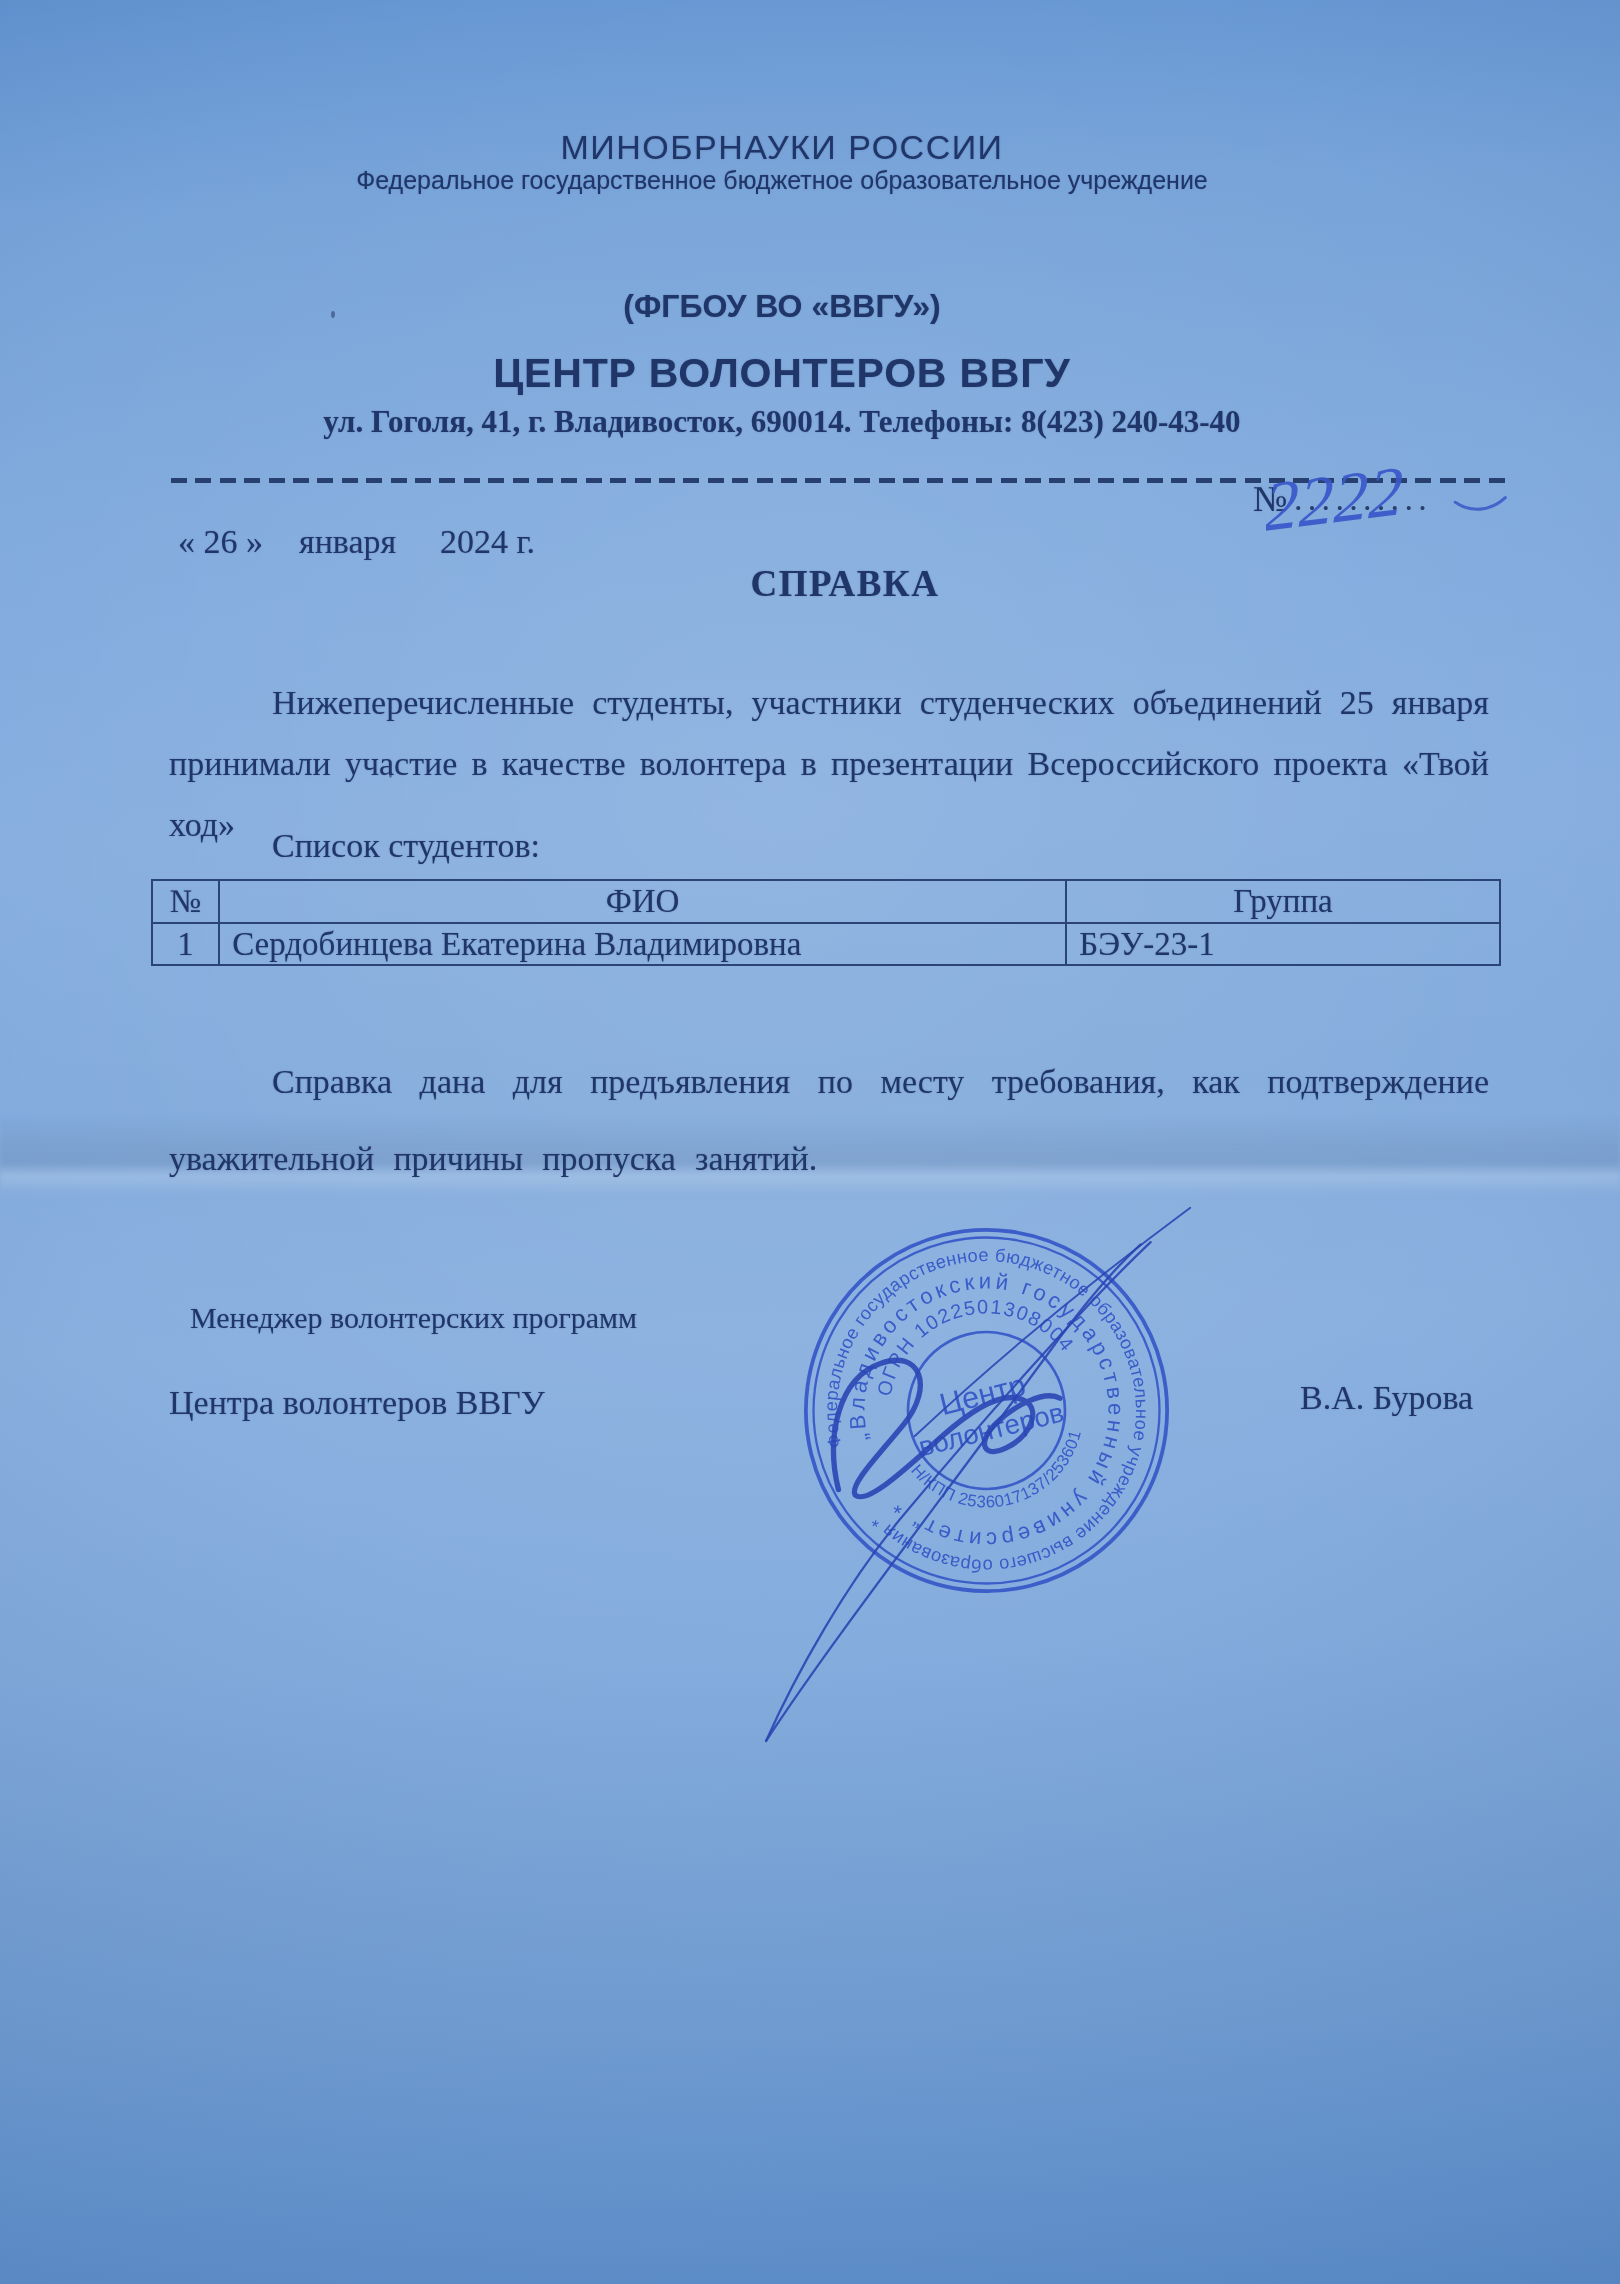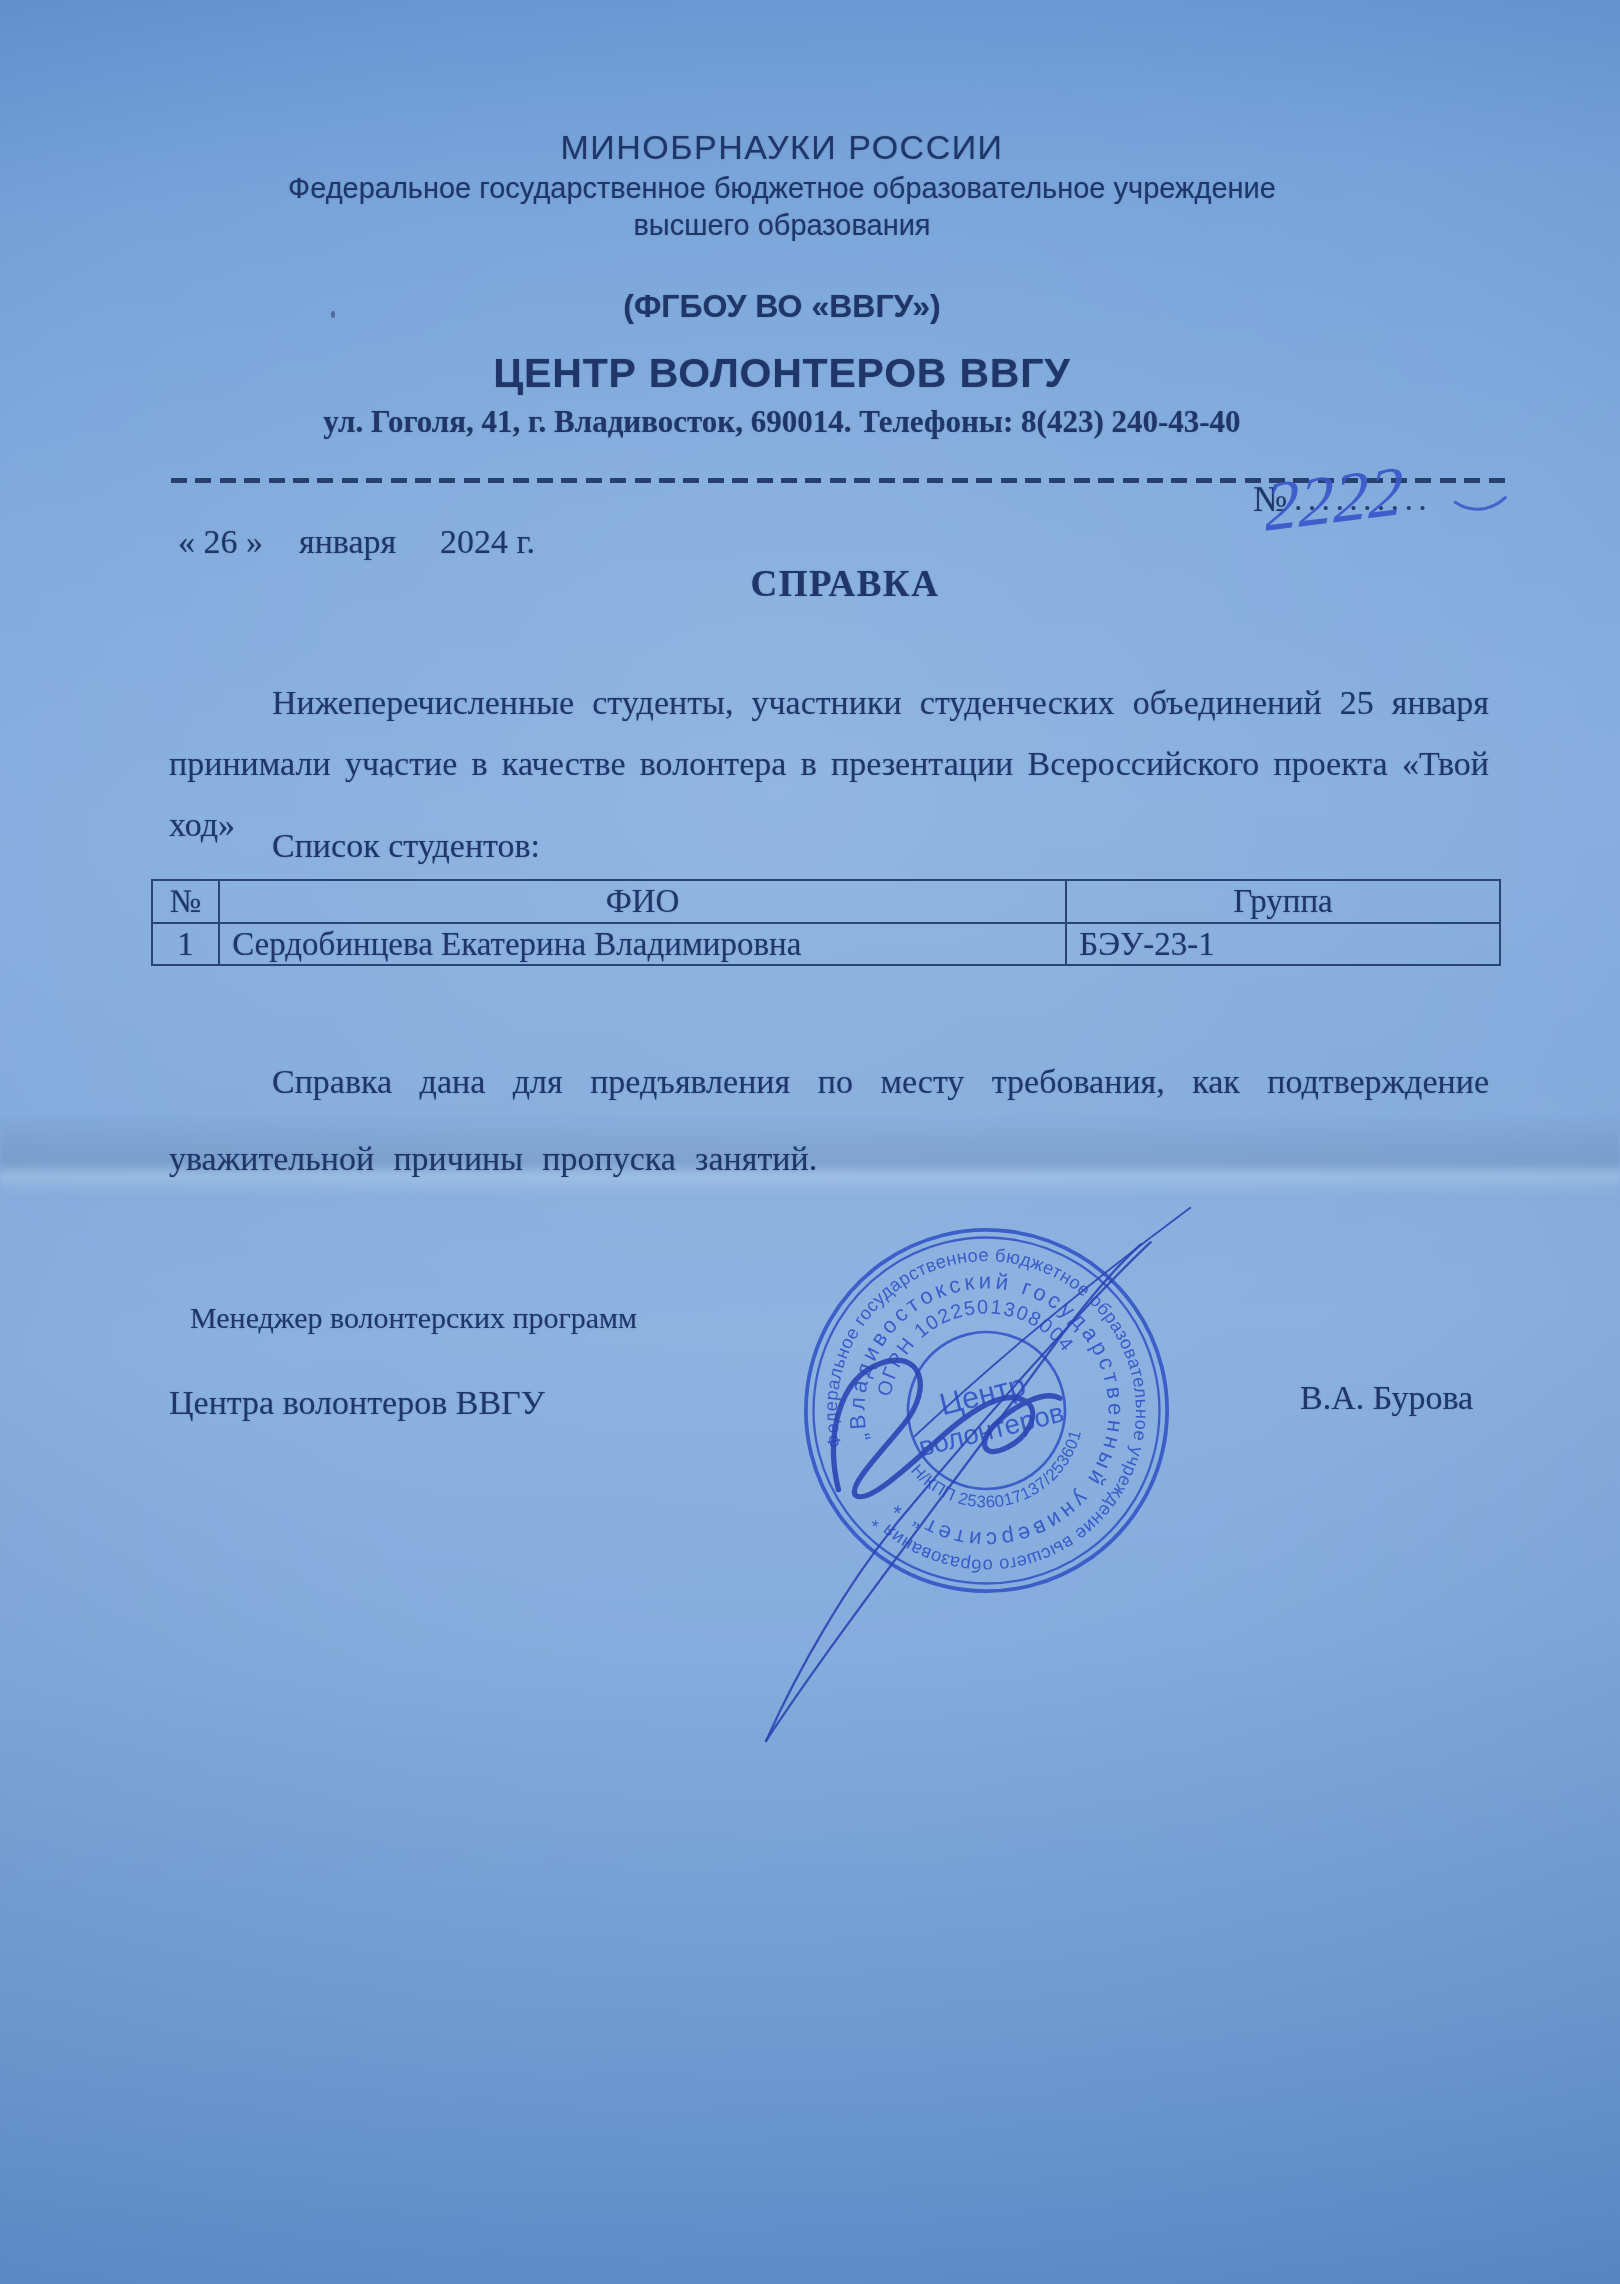--- a/index.html
+++ b/index.html
@@ -27,21 +27,21 @@
       rgba(235,244,255,0.06) 90%,
       rgba(235,244,255,0.00) 100%);
     filter:blur(2.3px);
   }
   .speck{position:absolute;background:rgba(30,45,90,0.5);border-radius:50%;}
 
   
   .hline{position:absolute;left:0;width:1564px;text-align:center;
     font-family:"Liberation Sans","DejaVu Sans",sans-serif;line-height:1.15;}
   .h-ministry{top:128px;font-size:34px;letter-spacing:1.5px;}
-  .h-org1{top:172px;font-size:29px;}
+  .h-org1{top:166px;font-size:25px;}
   .h-org2{top:209px;font-size:29px;}
   .h-univ{top:247px;font-size:34px;font-weight:bold;}
   .h-abbr{top:288px;font-size:32px;font-weight:bold;}
   .h-center{top:350px;font-size:41px;font-weight:bold;letter-spacing:0.8px;}
   .h-addr{top:404px;font-size:31px;font-weight:bold;
     font-family:"Liberation Serif","DejaVu Serif",serif;}
 
   .dashes{
     position:absolute;left:171px;top:478px;width:1342px;height:4.6px;
     background:repeating-linear-gradient(90deg,#28406f 0 16px,rgba(0,0,0,0) 16px 24.4px);
@@ -107,21 +107,20 @@
 
 <div class="page">
 
   <div class="crease"></div>
   <div class="speck" style="left:331px;top:311px;width:3.8px;height:6.9px;"></div>
   <div class="speck" style="left:389px;top:772px;width:3px;height:6.1px;"></div>
   <div class="speck" style="left:549px;top:948px;width:3.8px;height:3.8px;opacity:.5;"></div>
 
   <div class="hline h-ministry soft">МИНОБРНАУКИ РОССИИ</div>
   <div class="hline h-org1 soft">Федеральное государственное бюджетное образовательное учреждение</div>
-  <div class="hline h-org2 soft">высшего образования</div>
   <div class="hline h-abbr soft">(ФГБОУ ВО «ВВГУ»)</div>
   <div class="hline h-center soft">ЦЕНТР ВОЛОНТЕРОВ ВВГУ</div>
   <div class="hline h-addr soft">ул. Гоголя, 41, г. Владивосток, 690014. Телефоны: 8(423) 240-43-40</div>
 
   <div class="dashes"></div>
 
   <span class="date-part d-day soft">« 26 »</span>
   <span class="date-part d-month soft">января</span>
   <span class="date-part d-year soft">2024 г.</span>
 

